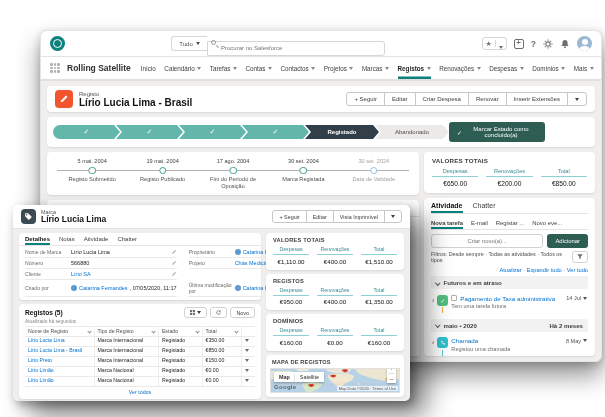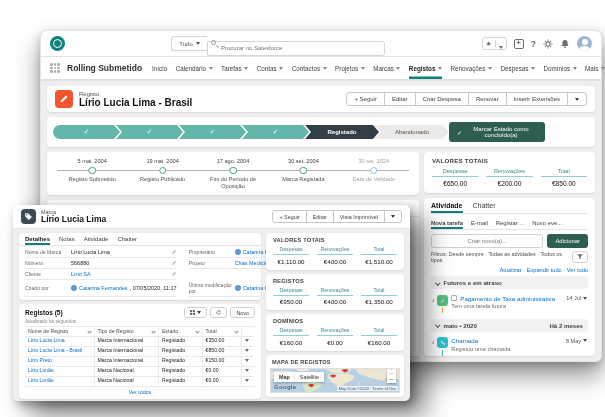--- a/index.html
+++ b/index.html
@@ -252,21 +252,21 @@
         <i></i>
         <i></i>
         <i></i>
         <i></i>
         <i></i>
         <i></i>
         <i></i>
         <i></i>
         <i></i>
       </div>
-    <span class="appname">Rolling Submetido</span>
+    <span class="appname">Rolling Satellite</span>
     <div class="tabs">
       <div class="tab">
           <span>Início</span>
         </div>
       <div class="tab">
           <span>Calendário</span>
           <i class="dd"></i>
         </div>
       <div class="tab">
           <span>Tarefas</span>

